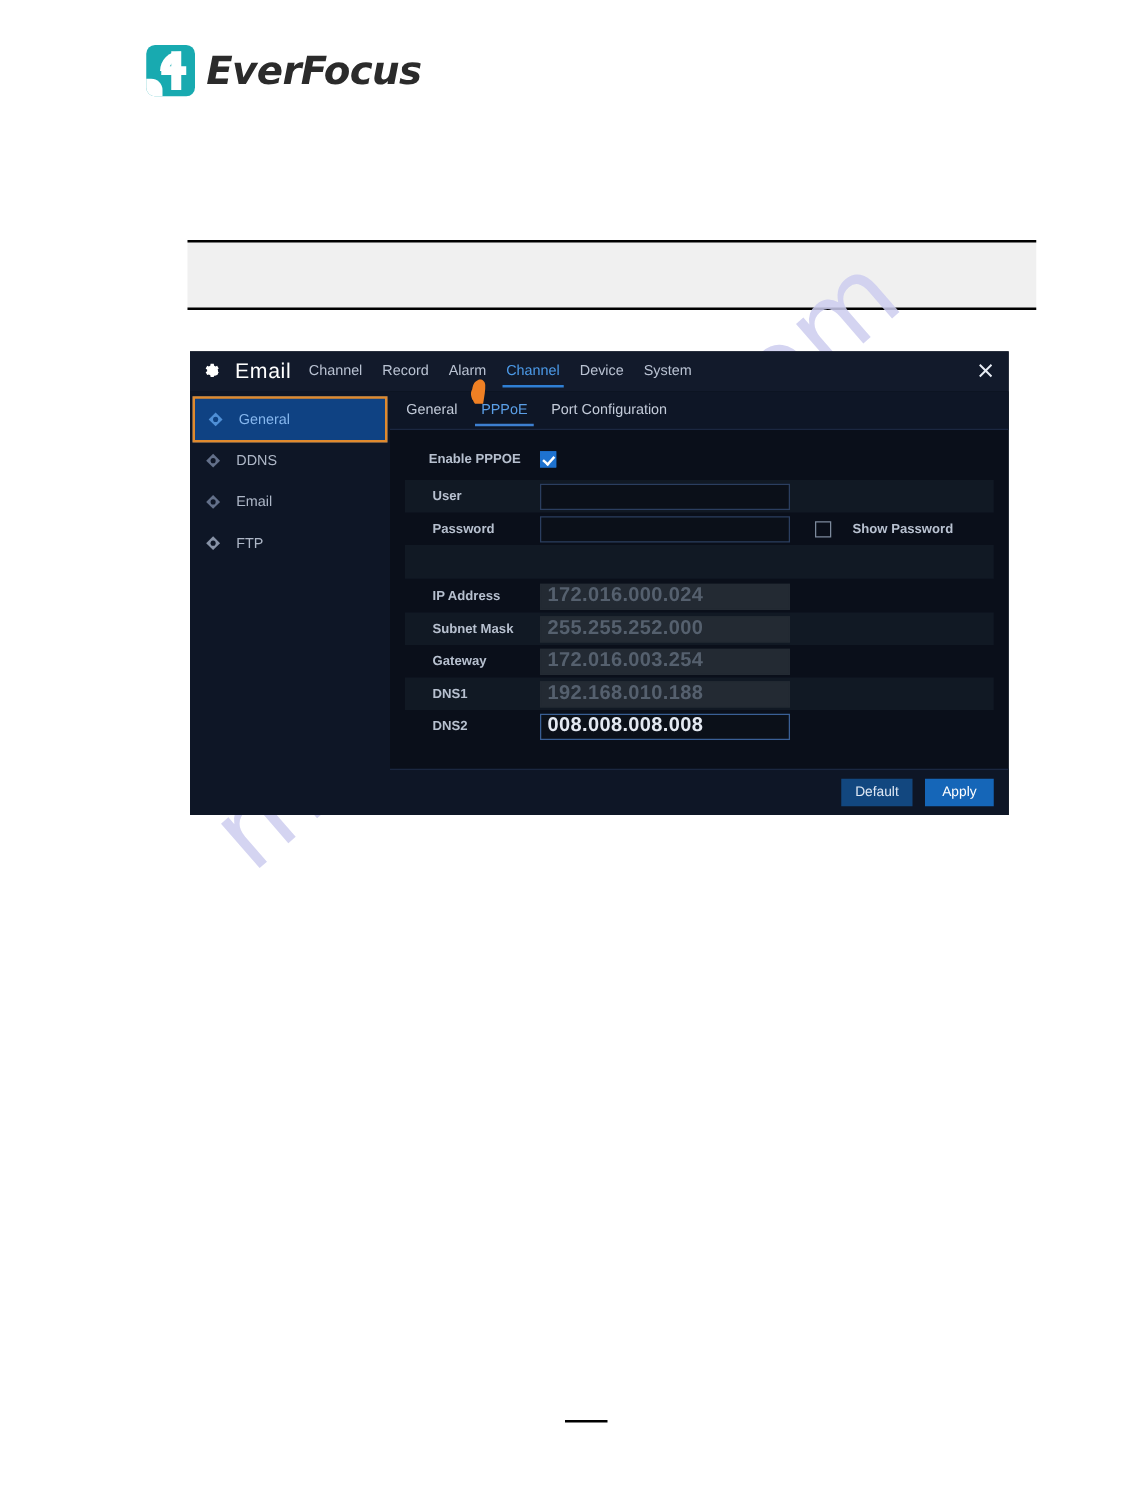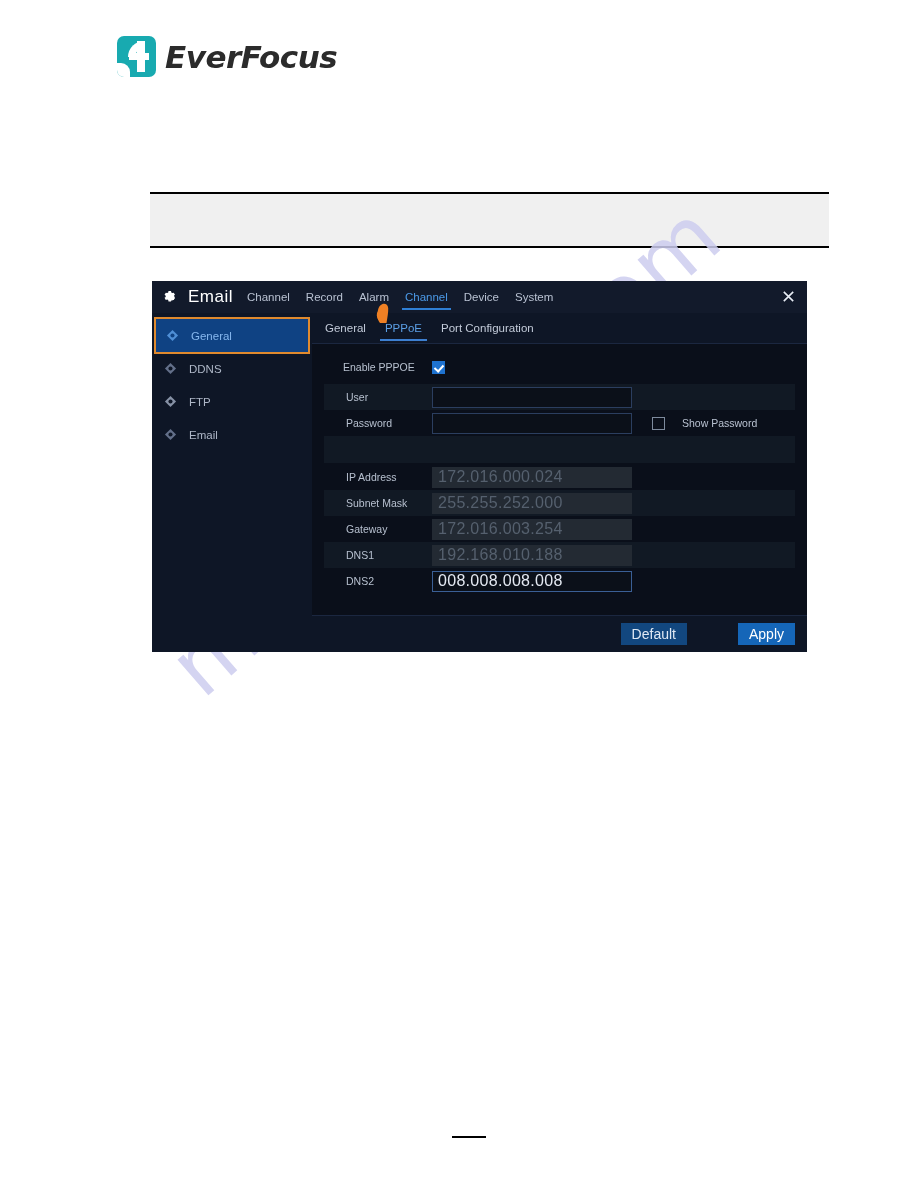--- a/index.html
+++ b/index.html
@@ -257,20 +257,21 @@
   #dvr .form {
     flex: 1;
     padding: 10px 12px 0 12px;
     position: relative;
   }
   #dvr .row {
     height: 26px;
     display: flex;
     align-items: center;
     position: relative;
+    font-weight: bold;
   }
   #dvr .row.stripe { background: #111924; }
   #dvr .row.spacer { height: 27px; background: #111924; margin-bottom: 1px;}
   #dvr .row-gap { height: 4px; }
   #dvr .lbl {
     width: 108px;
     padding-left: 22px;
     box-sizing: border-box;
     font-size: 10.5px;
     color: #b7c0cf;
@@ -346,28 +347,28 @@
     align-items: center;
     justify-content: flex-end;
     padding-right: 12px;
     gap: 10px;
   }
   #dvr .btn {
     min-width: 55px;
     height: 22px;
     background: #12477f;
     color: #dfe8f4;
-    font-size: 14px;
+    font-size: 11px;
     display: flex;
     align-items: center;
     justify-content: center;
     padding: 0 11px;
     box-sizing: border-box;
   }
-  #dvr .btn.primary { background: #1566b8; color: #ffffff; margin-left: 41px; }
+  #dvr .btn.primary { background: #1566b8; color: #ffffff; }
 
   
   #page-rule {
     position: absolute;
     left: 452px;
     top: 1136px;
     width: 34px;
     height: 2px;
     background: #000000;
     z-index: 3;
@@ -429,31 +430,31 @@
       </div>
       <div class="side-item">
         <svg class="side-ico" viewBox="0 0 14 14">
           <path fill="#63708a" d="M7 1 L13 7 L7 13 L1 7 Z"></path>
           <circle cx="7" cy="7" r="2.2" fill="#0e1626"></circle>
         </svg>
         <span class="side-label">DDNS</span>
       </div>
       <div class="side-item">
         <svg class="side-ico" viewBox="0 0 14 14">
+          <path fill="#63708a" d="M7 1 L13 7 L7 13 L1 7 Z"></path>
+          <circle cx="7" cy="7" r="2.2" fill="#0e1626"></circle>
+        </svg>
+        <span class="side-label">Email</span>
+      </div>
+      <div class="side-item">
+        <svg class="side-ico" viewBox="0 0 14 14">
           <path fill="#8792a6" d="M7 1 L13 7 L7 13 L1 7 Z"></path>
           <circle cx="7" cy="7" r="2.2" fill="#0e1626"></circle>
         </svg>
         <span class="side-label">FTP</span>
-      </div>
-      <div class="side-item">
-        <svg class="side-ico" viewBox="0 0 14 14">
-          <path fill="#63708a" d="M7 1 L13 7 L7 13 L1 7 Z"></path>
-          <circle cx="7" cy="7" r="2.2" fill="#0e1626"></circle>
-        </svg>
-        <span class="side-label">Email</span>
       </div>
     </div>
 
     <div class="content">
 
       <div class="subtabs">
         <div class="subtab">General</div>
         <div class="subtab active">PPPoE</div>
         <div class="subtab">Port Configuration</div>
         <svg class="hand-cursor" viewBox="0 0 16 22">

